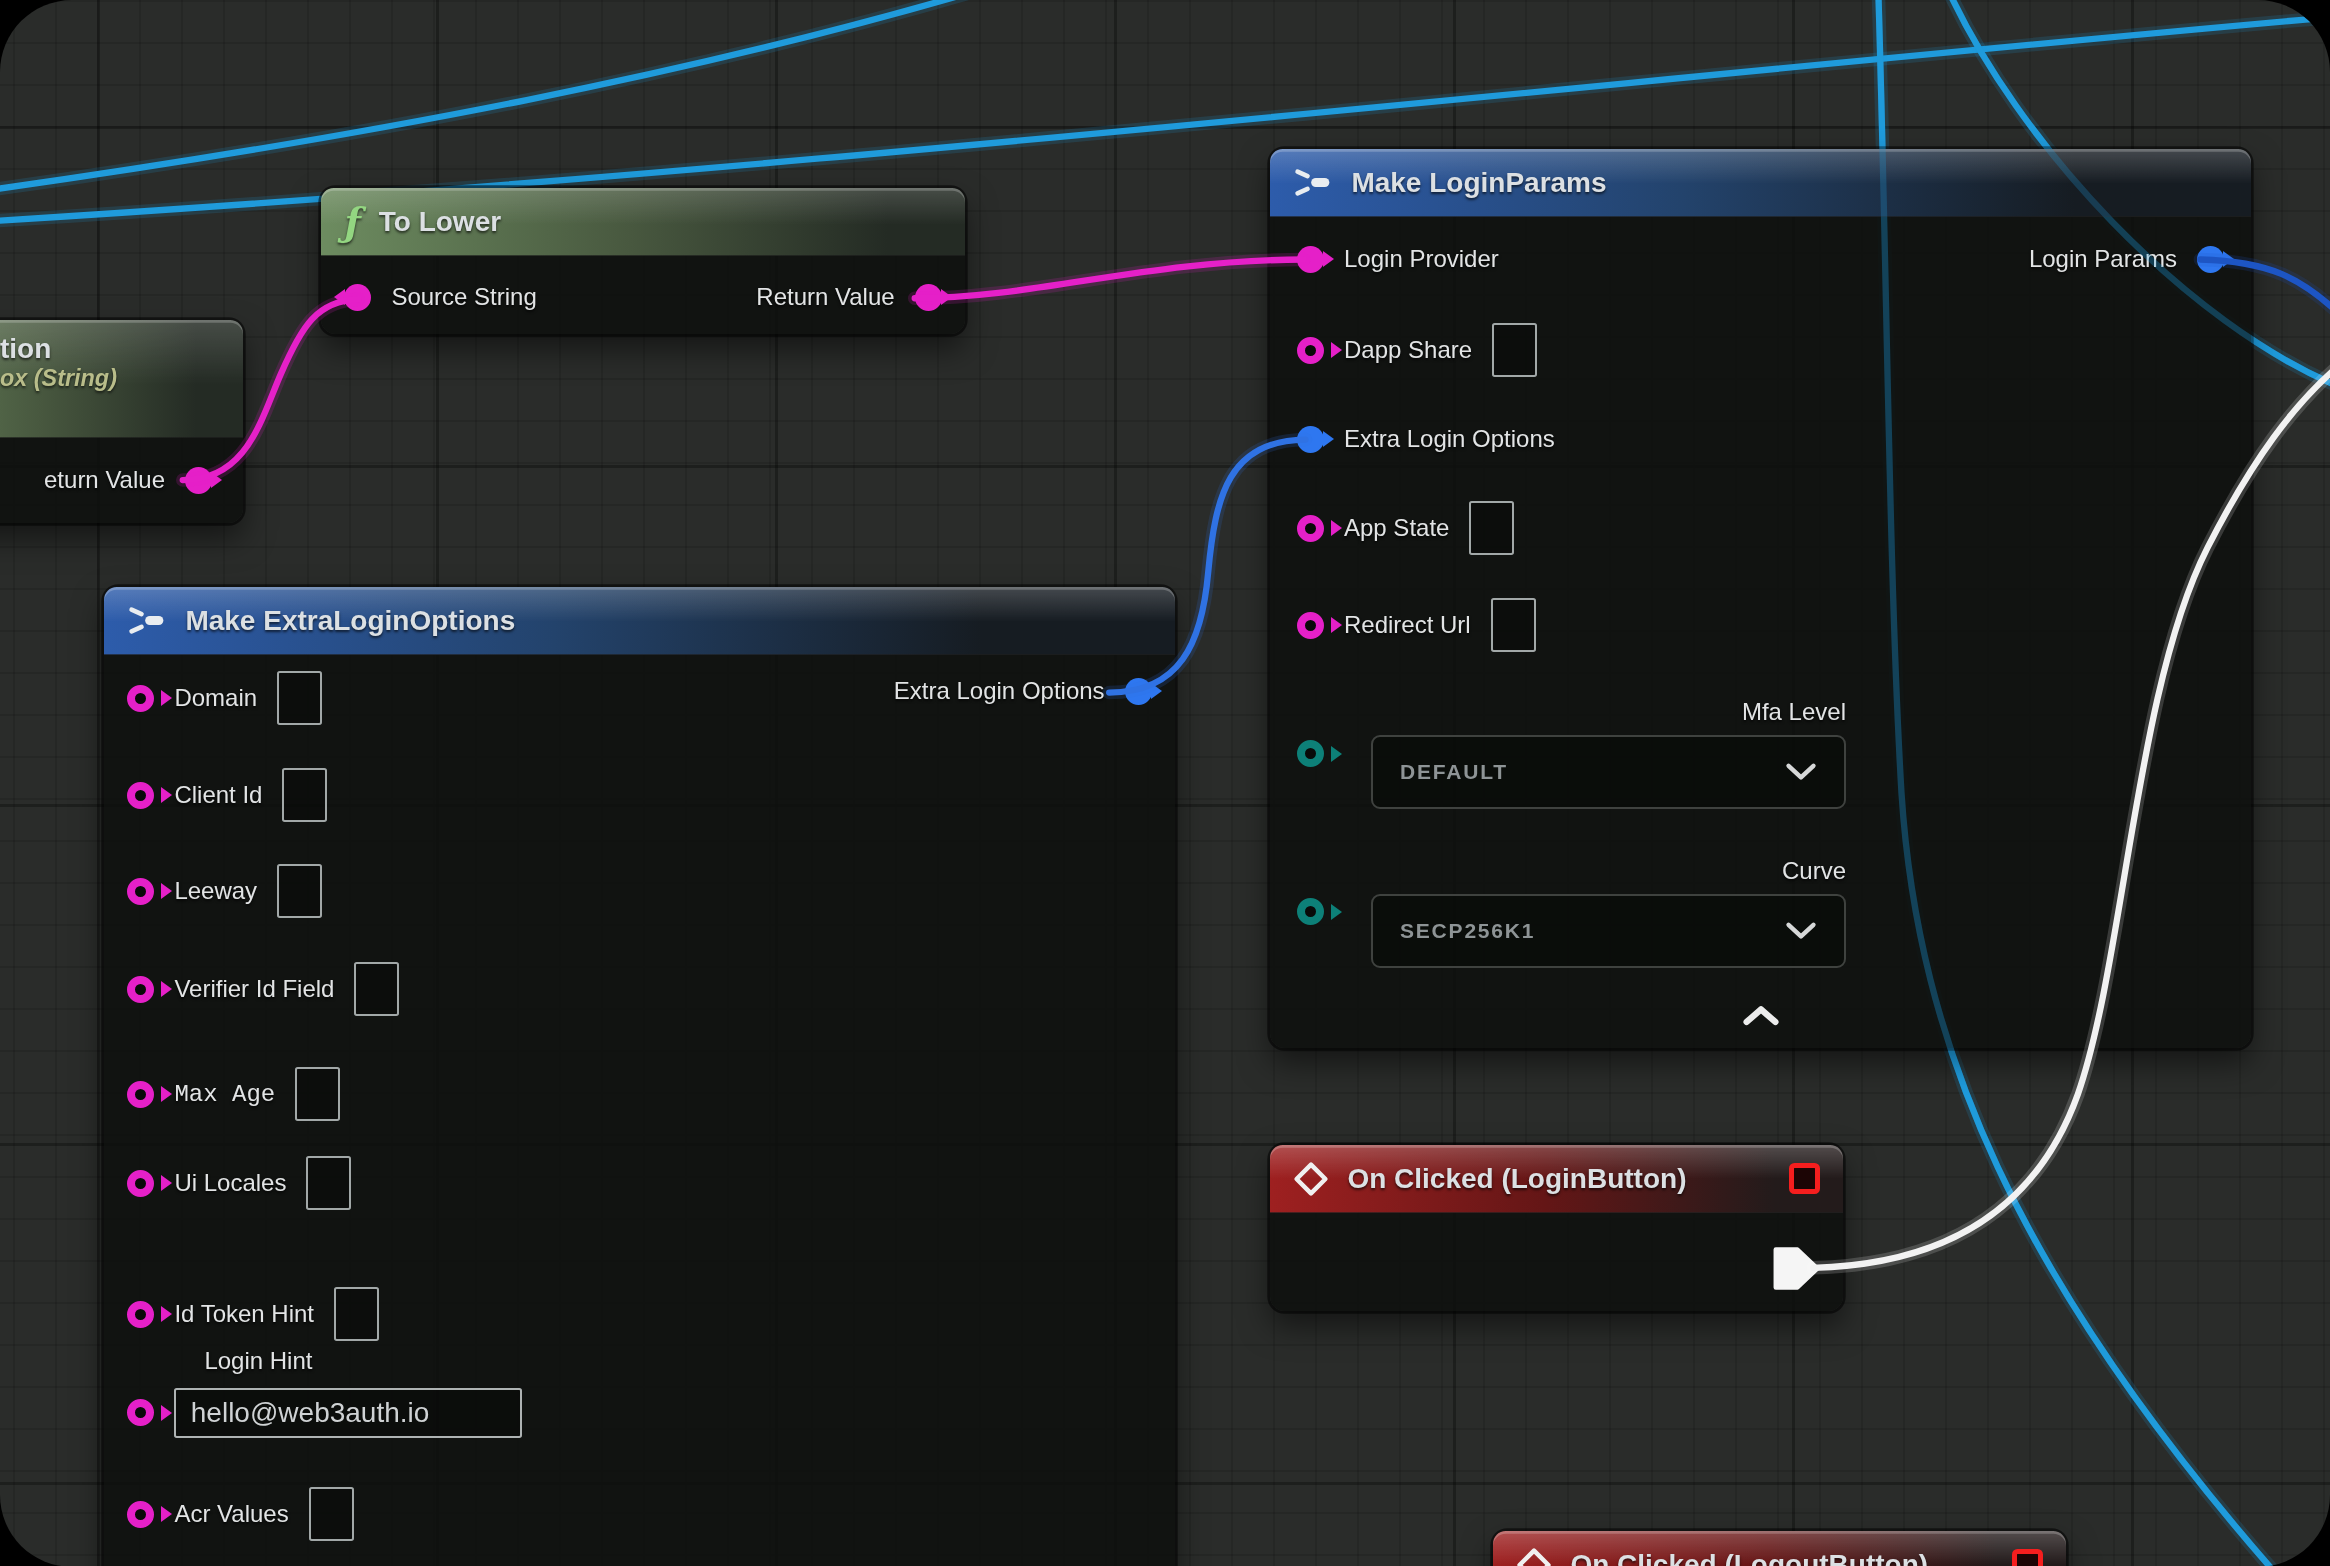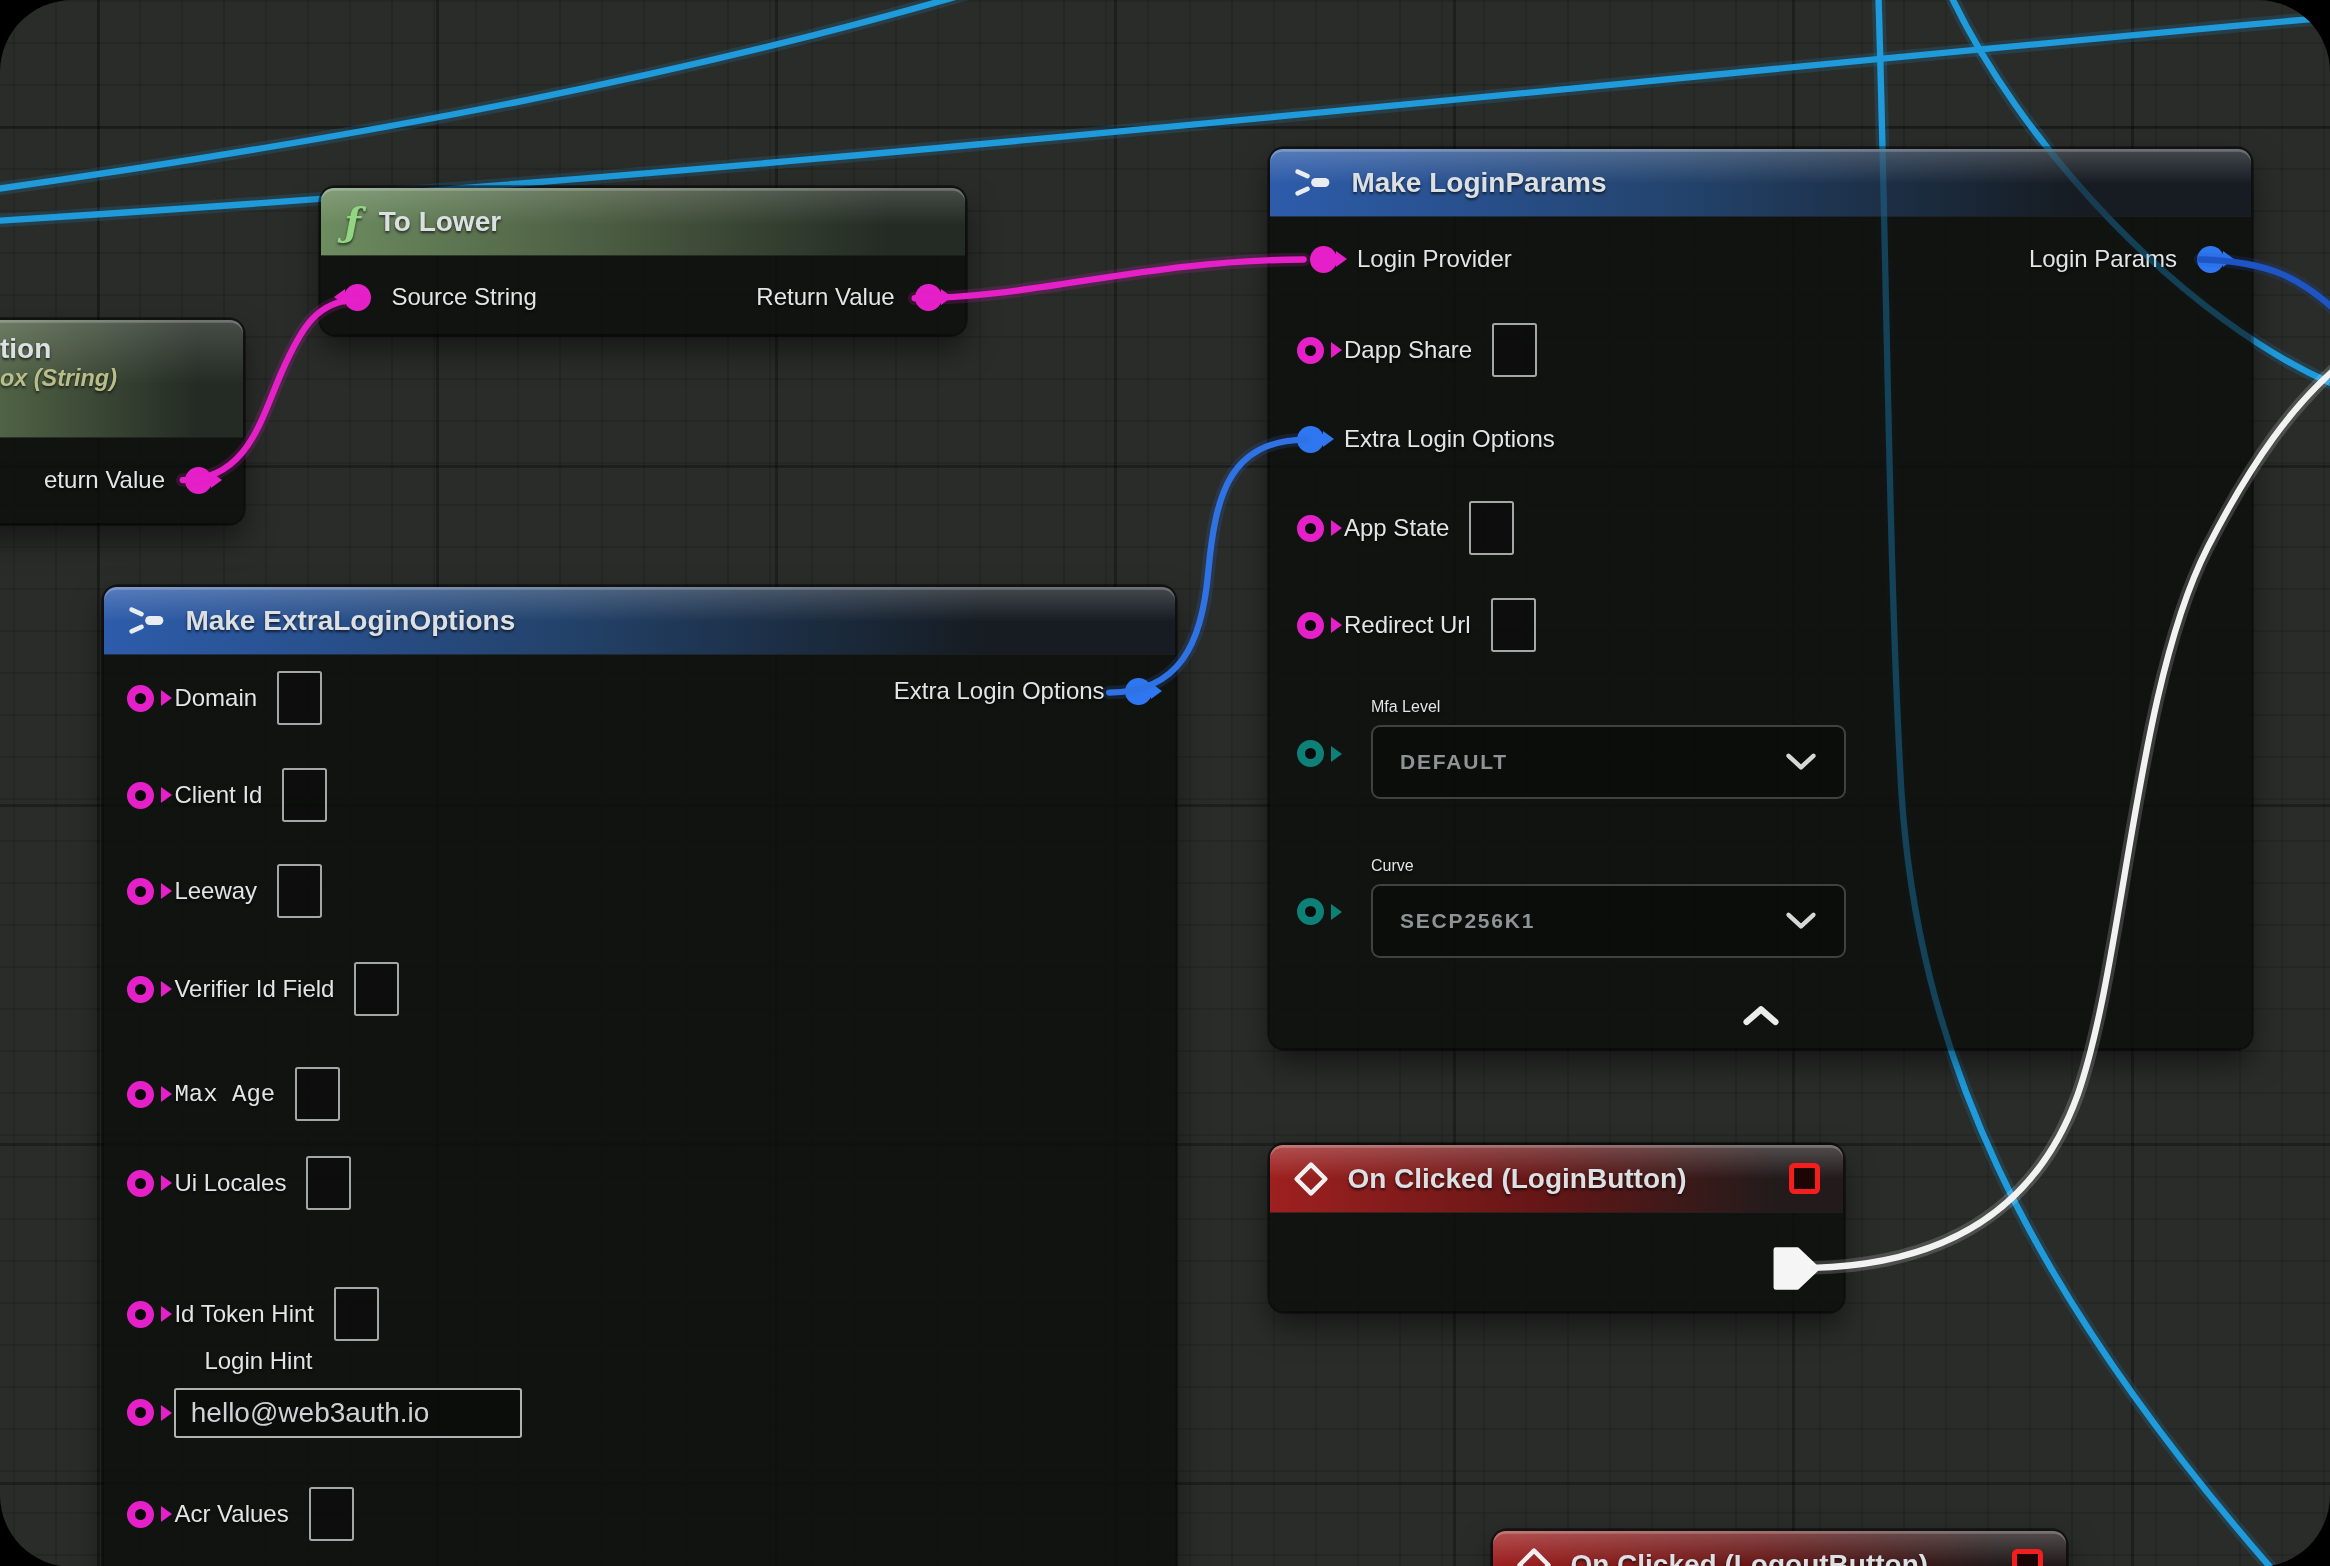--- a/index.html
+++ b/index.html
@@ -40,21 +40,21 @@
     border-left:11.7px solid currentColor;border-top:8px solid transparent;border-bottom:8px solid transparent;}
   .pin.filled{background:currentColor;}
   .pin.hollow{box-sizing:border-box;border:8px solid currentColor;background:rgba(5,5,5,.6);}
   .pink{color:#e520c8;}  .bluep{color:#2e77f0;}  .tealp{color:#0d8078;}
   .strbox{width:41px;height:50px;border:2.7px solid #a2a8a8;border-radius:2.7px;background:rgba(0,0,0,.28);flex:none;}
 
   .dd{width:475px;height:74px;box-sizing:border-box;border:2.7px solid #3f423f;border-radius:9px;
      background:rgba(7,9,7,.62);display:flex;align-items:center;padding:4px 27px;
      color:#8e9496;font-size:21px;font-weight:bold;letter-spacing:1.8px;}
   .dd .chev{margin-left:auto;}
-  .fieldlabel{font-size:16px;color:#e2e4e5;text-shadow:0 1.8px 2.7px rgba(0,0,0,.7);margin-bottom:9px;}
+  .fieldlabel{font-size:24px;color:#e2e4e5;text-shadow:0 1.8px 2.7px rgba(0,0,0,.7);margin-bottom:9px;text-align:right;}
   .field{position:absolute;left:101px;}
   .abspin{position:absolute;left:27px;}
 
   .bindsq{width:31px;height:31px;box-sizing:border-box;border:5.4px solid #f51e1e;border-radius:5.4px;
      background:#1c0505;margin-left:auto;flex:none;}
   .execpin{position:absolute;right:21.6px;}
 
   .lh-input{width:348px;height:50px;box-sizing:border-box;border:2.7px solid #aeb3b3;border-radius:2.7px;
      background:rgba(0,0,0,.3);color:#cfd2d4;font-size:28px;display:flex;align-items:center;padding:0 14.4px;white-space:nowrap;}
   .subtitle{font-style:italic;font-size:23.4px;color:#b9bd8a;text-shadow:0 1.8px 2.7px rgba(0,0,0,.6);}
@@ -188,21 +188,21 @@
         <rect x="20" y="12" width="20" height="10" rx="5" fill="#e9edf0"></rect>
       </svg>
       <span>Make LoginParams</span>
     </div>
 
     <div class="row out" style="top:83px;right:27px;">
       <span class="plabel">Login Params</span>
       <span class="pin filled bluep"></span>
     </div>
 
-    <div class="row" style="top:83px;left:40px;gap:20px;">
+    <div class="row" style="top:83px;left:27px;gap:20px;">
       <span class="pin filled pink"></span>
       <span class="plabel">Login Provider</span>
     </div>
     <div class="row" style="top:174px;left:27px;">
       <span class="pin hollow pink"></span>
       <span class="plabel">Dapp Share</span>
       <span class="strbox"></span>
     </div>
     <div class="row" style="top:263px;left:27px;">
       <span class="pin filled bluep"></span>

